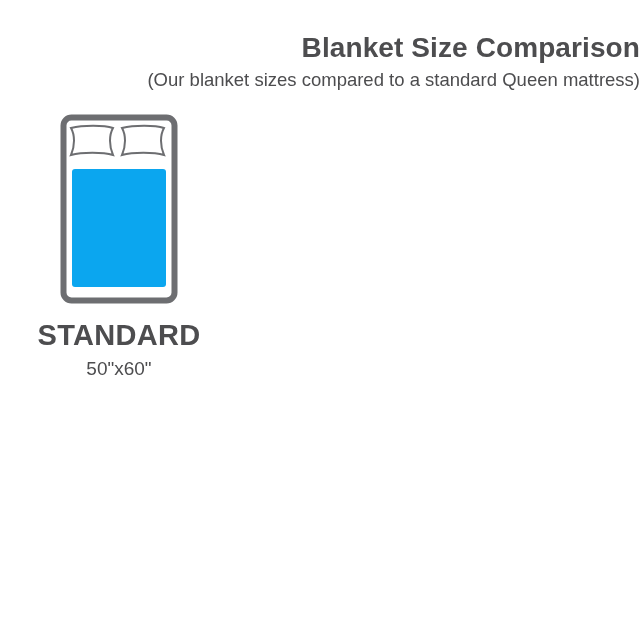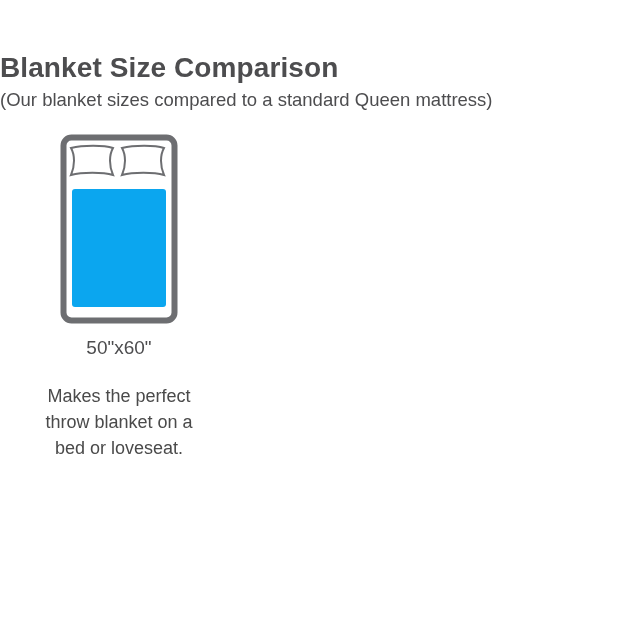--- a/index.html
+++ b/index.html
@@ -19,22 +19,22 @@
   .page {
     width: 640px;
     height: 640px;
     position: relative;
     box-sizing: border-box;
   }
 
   
   .header {
     width: 100%;
-    text-align: left;
-    padding-top: 52px;
+    text-align: right;
+    padding-top: 32px;
   }
   .title {
     font-size: 28px;
     font-weight: bold;
     color: #4d4d4f;
     letter-spacing: 0.1px;
     line-height: 1.12;
     margin: 0;
   }
   .subtitle {
@@ -112,19 +112,19 @@
 
     <div class="col">
       <div class="bed-wrap">
         <svg class="bed-svg" width="118" height="190" viewBox="0 0 118 190">
           <rect x="3.5" y="3.5" width="111" height="183" rx="8" ry="8" fill="#ffffff" stroke="#6D6E71" stroke-width="6"></rect>
           <path d="M11,14 C23,11 44,11 53,14 C49,21 49,32 53,41 C43,38 22,38 11,41 C15,32 15,21 11,14 Z" fill="#ffffff" stroke="#6D6E71" stroke-width="2"></path>
           <path d="M62,14 C74,11 95,11 104,14 C100,21 100,32 104,41 C94,38 73,38 62,41 C66,32 66,21 62,14 Z" fill="#ffffff" stroke="#6D6E71" stroke-width="2"></path>
           <rect x="12" y="55" width="94" height="118" rx="3" ry="3" fill="#0BA6EF"></rect>
         </svg>
       </div>
+      <div class="size-name">STANDARD</div>
       <div class="size-dims">50"x60"</div>
-      <div class="desc">Makes the perfect throw blanket on a bed or loveseat.</div>
     </div>
 
 
   </div>
 </div>
 
 </body></html>

